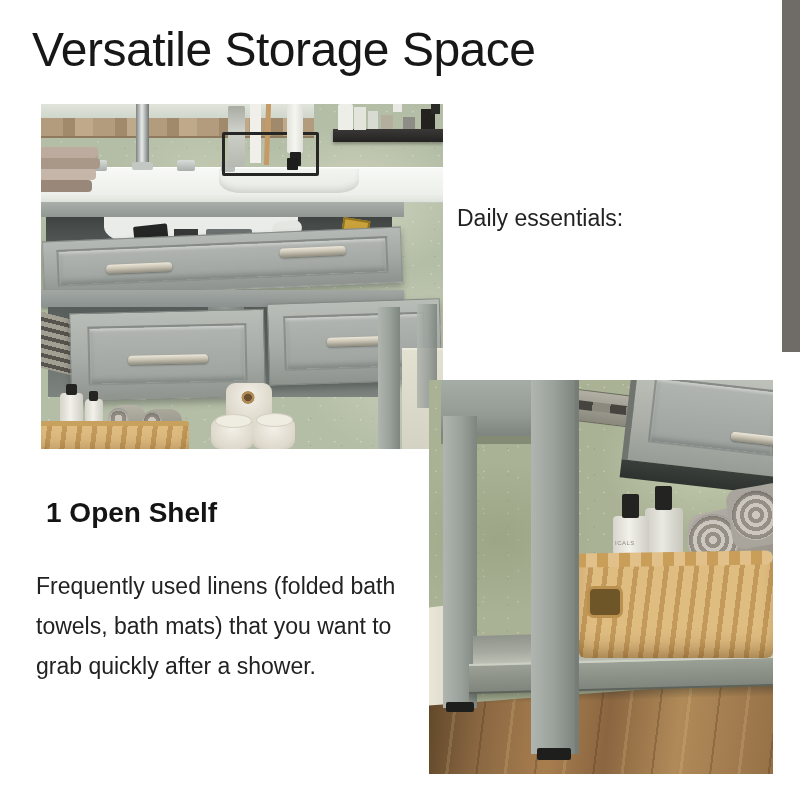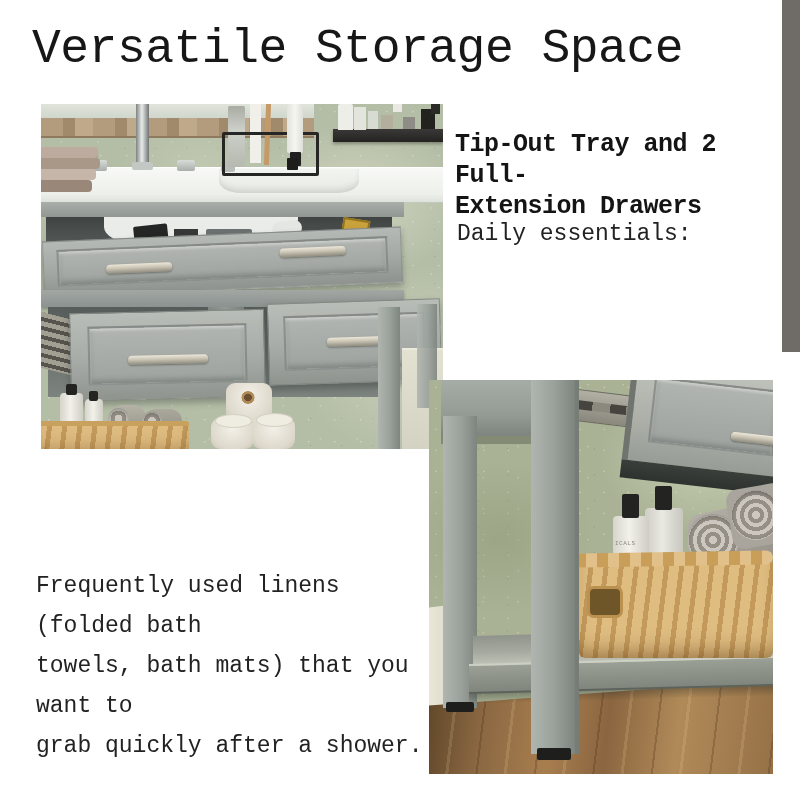--- a/index.html
+++ b/index.html
@@ -1,17 +1,17 @@
 <!DOCTYPE html>
 <html><head>
 <meta charset="utf-8">
 <style>
   html,body{margin:0;padding:0;background:#ffffff}
   .canvas{position:relative;width:800px;height:800px;background:#ffffff;overflow:hidden;
-          font-family:Liberation Mono, monospace;color:#1d1d1d}
+          font-family:Liberation Sans, sans-serif;color:#1d1d1d}
   .abs{position:absolute}
   .pre{white-space:pre-line}
   .photo{position:absolute;overflow:hidden}
 
   .title{position:absolute;left:32px;top:22px;font-size:48px;font-weight:400;letter-spacing:-.5px;color:#171717;line-height:1.15}
   .feat-h{position:absolute;font-weight:bold;color:#141414}
   .feat-p{position:absolute;color:#222222}
 
   .accent-bar{position:absolute;left:782px;top:0;width:18px;height:352px}
 
@@ -155,23 +155,21 @@
     <div class="abs cap" style="left:25px;top:280px;width:11px;height:11px"></div>
     <div class="abs bottle" style="left:44px;top:295px;width:18px;height:25px"></div>
     <div class="abs cap" style="left:48px;top:287px;width:9px;height:10px"></div>
     <div class="abs" style="left:69px;top:301px;width:36px;height:27px;background:linear-gradient(180deg,#b5b2a6,#97948a);border-radius:13px"></div>
     <div class="abs roll-end" style="left:67px;top:304px;width:21px;height:21px"></div>
     <div class="abs" style="left:103px;top:305px;width:38px;height:25px;background:linear-gradient(180deg,#aba89c,#918e83);border-radius:12px"></div>
     <div class="abs roll-end" style="left:101px;top:307px;width:20px;height:20px"></div>
     <div class="abs weave" style="left:-4px;top:317px;width:152px;height:32px;border-top:5px solid #c9a15e;border-radius:3px"></div>
   </div>
 
-  <div class="feat-h pre" style="left:455px;top:129px;width:345px;font-size:25px;line-height:31px;letter-spacing:-.5px">Tip-Out Tray and 2 Full-
-Extension Drawers</div>
-  <div class="feat-p" style="left:457px;top:221px;font-size:23px">Daily essentials:</div>
+  <div class="feat-p" style="left:457px;top:205px;font-size:23px">Daily essentials:</div>
 
   <div class="photo" style="left:429px;top:380px;width:344px;height:394px">
     <div class="abs wall-b" style="inset:0"></div>
     <div class="abs patches-b" style="inset:0"></div>
 
     <div class="abs" style="left:-4px;top:226px;width:30px;height:104px;background:linear-gradient(90deg,#ece8da,#ddd9c9);transform:skewY(-7deg);border-right:2px solid #c9c6b6"></div>
     <div class="abs wood" style="left:0;top:296px;width:344px;height:98px;clip-path:polygon(0 30%,100% 4%,100% 100%,0 100%)"></div>
 
     <div class="abs" style="left:12px;top:0;width:136px;height:56px;background:linear-gradient(180deg,#a6aca6,#959c96 60%,#7e857f)"></div>
     <div class="abs" style="left:12px;top:56px;width:136px;height:8px;background:rgba(60,66,60,.35)"></div>
@@ -210,17 +208,18 @@
     <div class="abs" style="left:146px;top:178px;width:18px;height:94px;background:linear-gradient(90deg,#b68b49,#cda262);border-radius:6px 0 0 6px"></div>
     <div class="abs weave" style="left:150px;top:182px;width:194px;height:96px;border-radius:4px 0 6px 6px">
       <div class="abs" style="left:8px;top:24px;width:30px;height:26px;background:#6e5628;border-radius:7px;border:3px solid #bb914f"></div>
     </div>
     <div class="abs" style="left:146px;top:172px;width:198px;height:14px;background:repeating-linear-gradient(90deg,#c99e58 0 11px,#e2c089 11px 22px);border-radius:7px;transform:rotate(-1deg)"></div>
 
     <div class="abs leg" style="left:102px;top:0;width:44px;height:374px;border-right:4px solid #767d77"></div>
     <div class="abs foot" style="left:108px;top:368px;width:34px;height:12px"></div>
   </div>
 
+  <div class="feat-h" style="left:46px;top:497px;font-size:28px">1 Open Shelf</div>
   <div class="feat-p pre" style="left:36px;top:566px;width:400px;font-size:23px;line-height:40px">Frequently used linens (folded bath
 towels, bath mats) that you want to
 grab quickly after a shower.</div>
 
 </div>
 
 </body></html>

